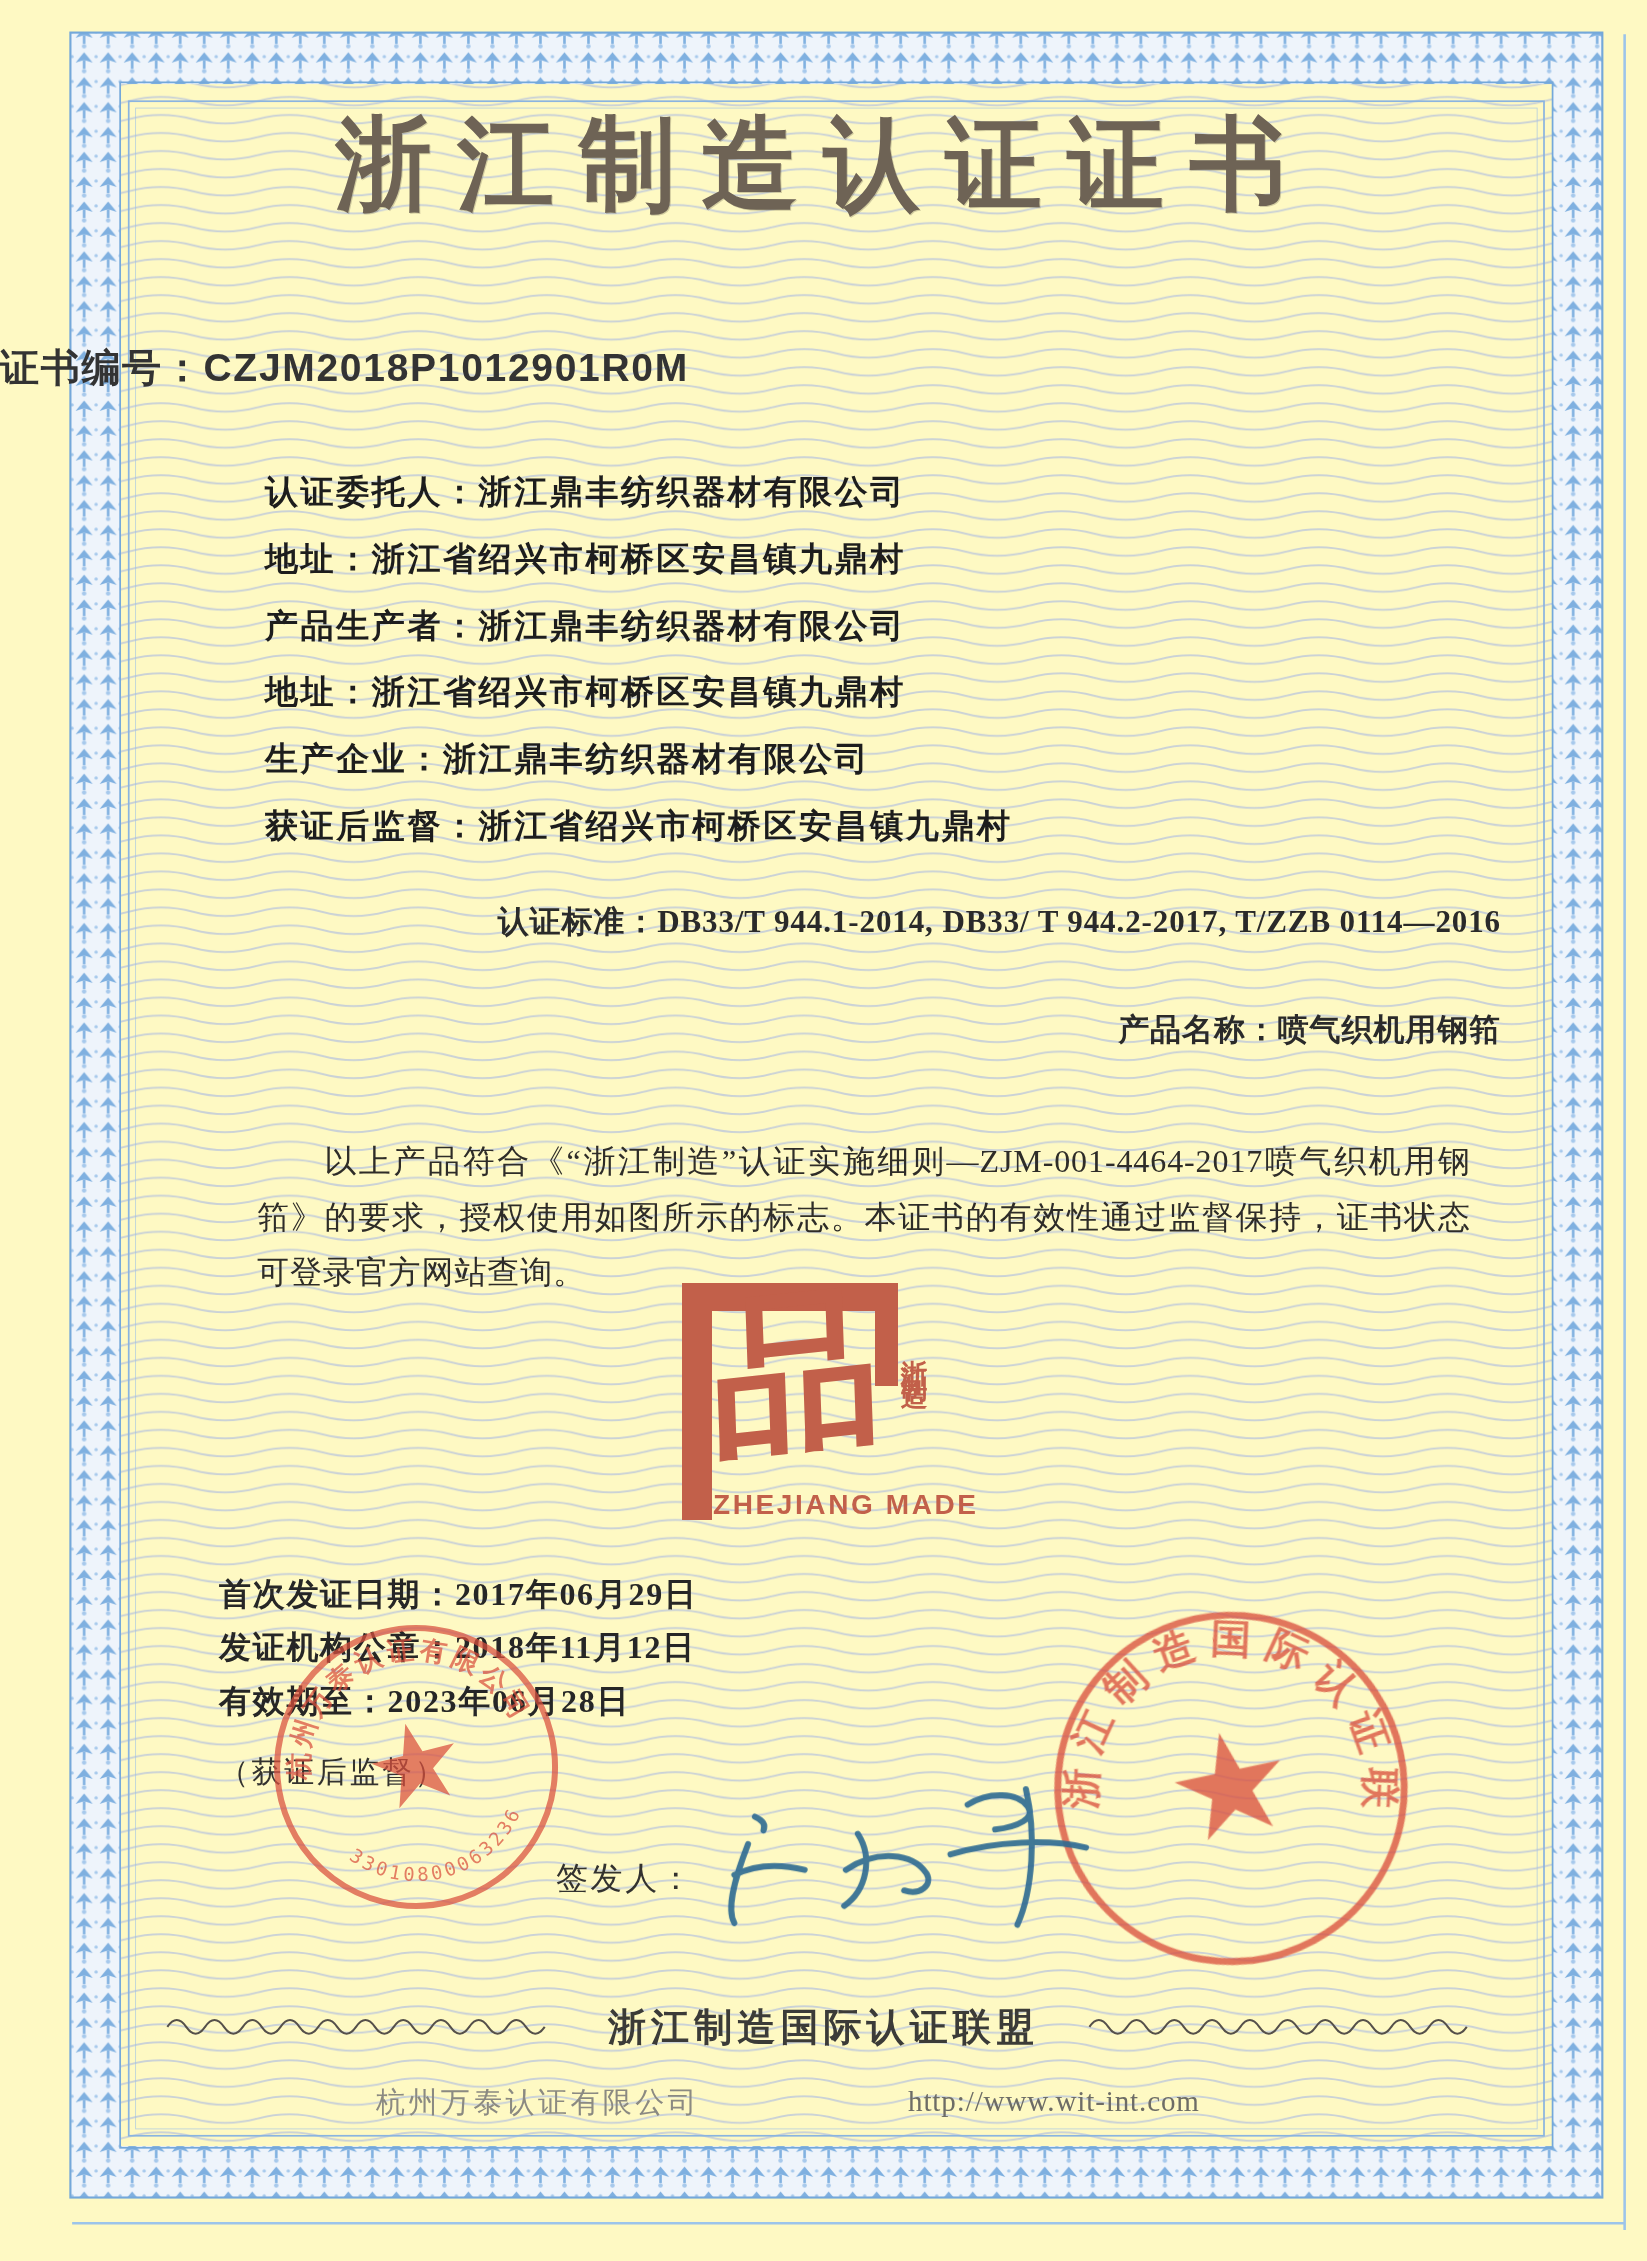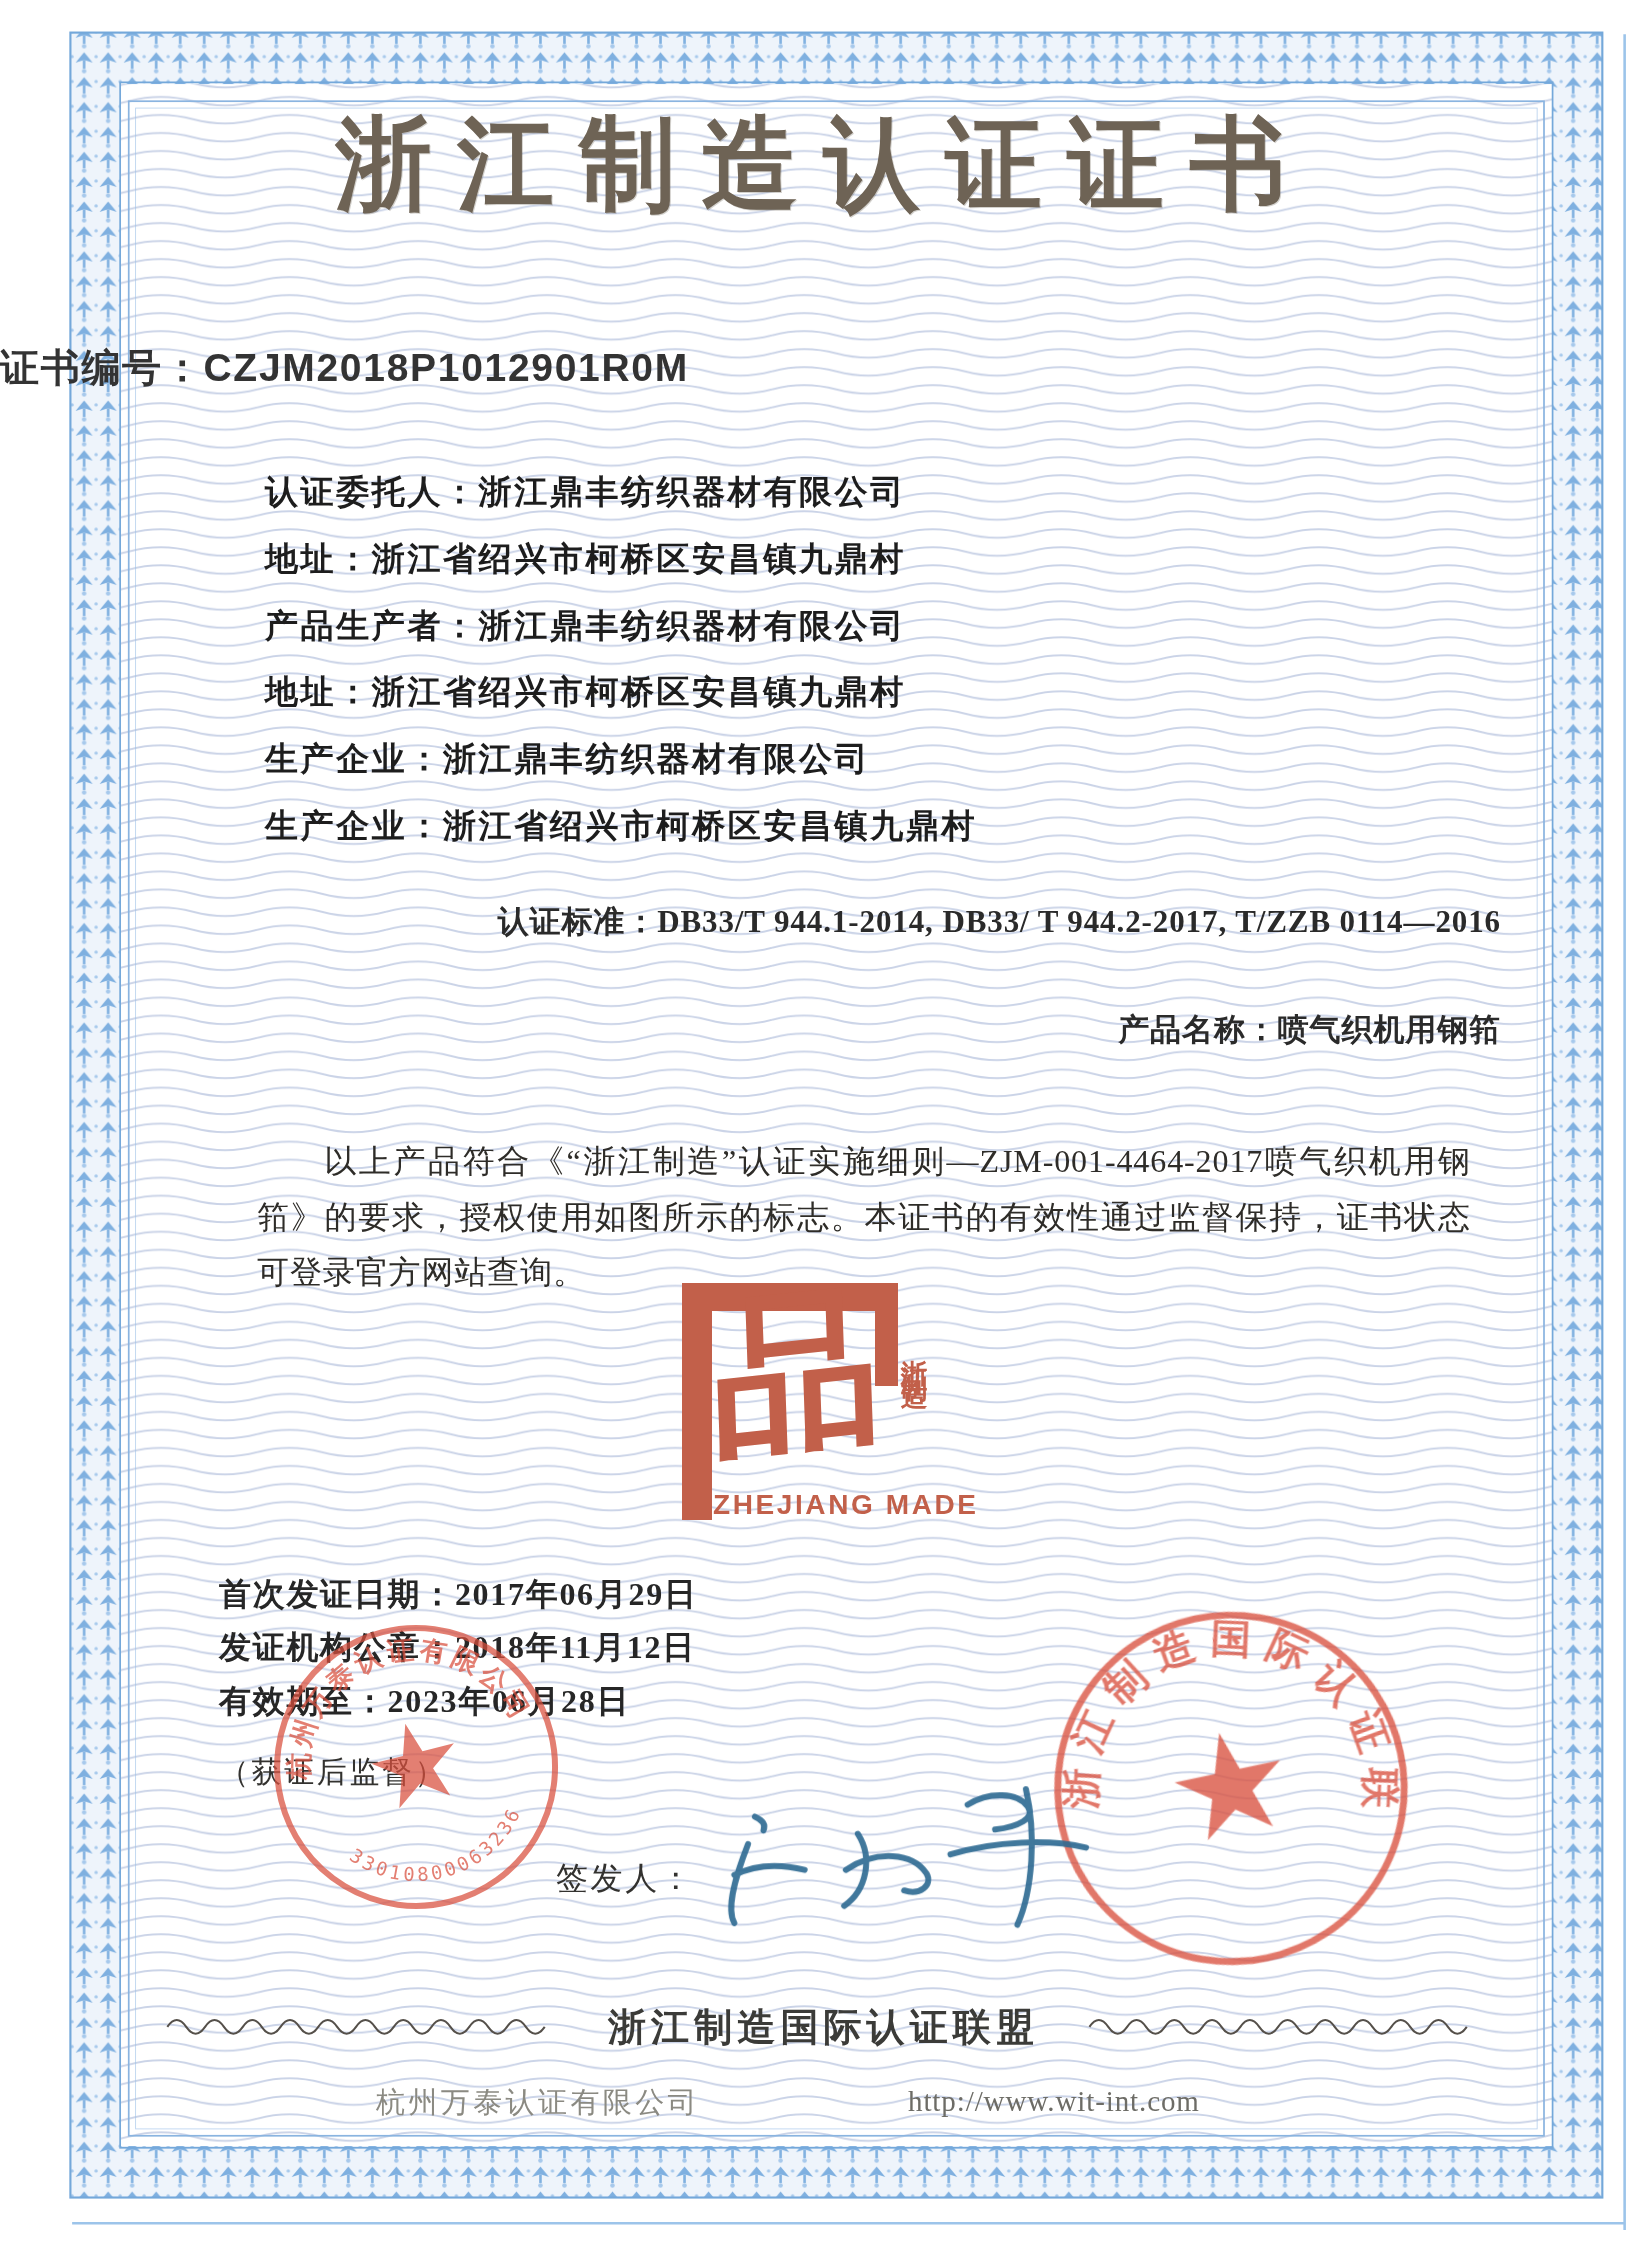--- a/index.html
+++ b/index.html
@@ -1,18 +1,18 @@
 <!DOCTYPE html>
 <html style="font-size:13.7px"><head>
 <meta charset="utf-8">
 <style>
   html,body{margin:0;padding:0;background:#e8e8e6;}
   .page{
     position:relative;width:1647px;height:2261px;margin:0 auto;
-    background:#ffffff;overflow:hidden;
+    background:#fef9c3;overflow:hidden;
     font-family:"Liberation Serif","DejaVu Serif",serif;color:#222;
   }
   svg.layer{position:absolute;left:0;top:0;width:1647px;height:2261px;pointer-events:none;}
   .abs{position:absolute;}
   .title{
     left:0;top:101px;width:1647px;text-align:center;
     font-size:96px;font-weight:700;letter-spacing:26px;color:#6e6355;
     transform:scaleY(1.06);text-shadow:0.9px 0.9px 0 rgba(80,70,55,.25);
     font-family:"Liberation Serif","DejaVu Serif",serif;
   }
@@ -106,21 +106,21 @@
 
   <div class="abs certno">
     <span>证书编号：</span><span>CZJM2018P1012901R0M</span>
   </div>
 
   <div class="abs fld" style="top:470px">认证委托人：浙江鼎丰纺织器材有限公司</div>
   <div class="abs fld" style="top:537px">地址：浙江省绍兴市柯桥区安昌镇九鼎村</div>
   <div class="abs fld" style="top:604px">产品生产者：浙江鼎丰纺织器材有限公司</div>
   <div class="abs fld" style="top:670px">地址：浙江省绍兴市柯桥区安昌镇九鼎村</div>
   <div class="abs fld" style="top:737px">生产企业：浙江鼎丰纺织器材有限公司</div>
-  <div class="abs fld" style="top:804px">生产企业：浙江省绍兴市柯桥区安昌镇九鼎村</div>
+  <div class="abs fld" style="top:804px">获证后监督：浙江省绍兴市柯桥区安昌镇九鼎村</div>
 
   <div class="abs std" style="top:901px">认证标准：DB33/T 944.1-2014, DB33/ T 944.2-2017, T/ZZB 0114—2016</div>
   <div class="abs std" style="top:1009px">产品名称：喷气织机用钢筘</div>
 
   <div class="abs stmt">以上产品符合《“浙江制造”认证实施细则—ZJM-001-4464-2017喷气织机用钢筘》的要求，授权使用如图所示的标志。本证书的有效性通过监督保持，证书状态可登录官方网站查询。</div>
 
   <div class="abs logo">
     <div class="bar" style="left:0;top:0;width:216px;height:28px"></div>
     <div class="bar" style="left:0;top:0;width:30px;height:237px"></div>
     <div class="bar" style="left:193px;top:28px;width:23px;height:75px"></div>

